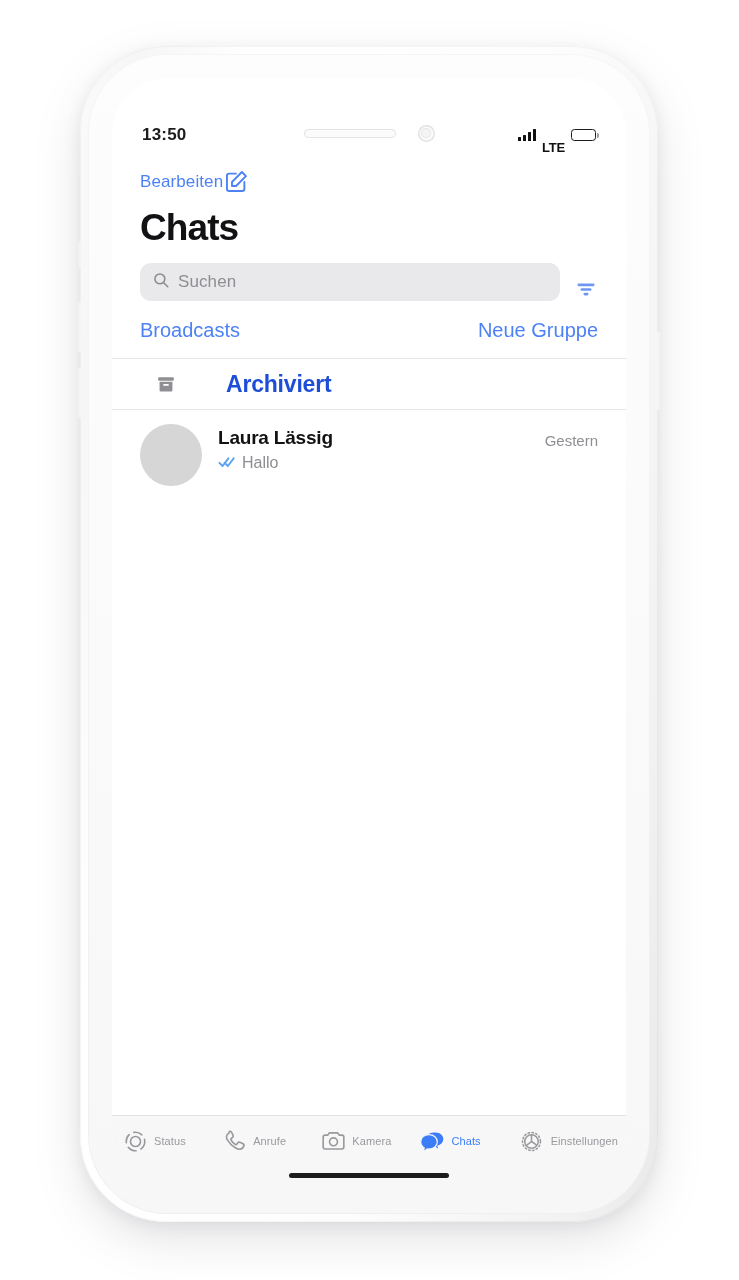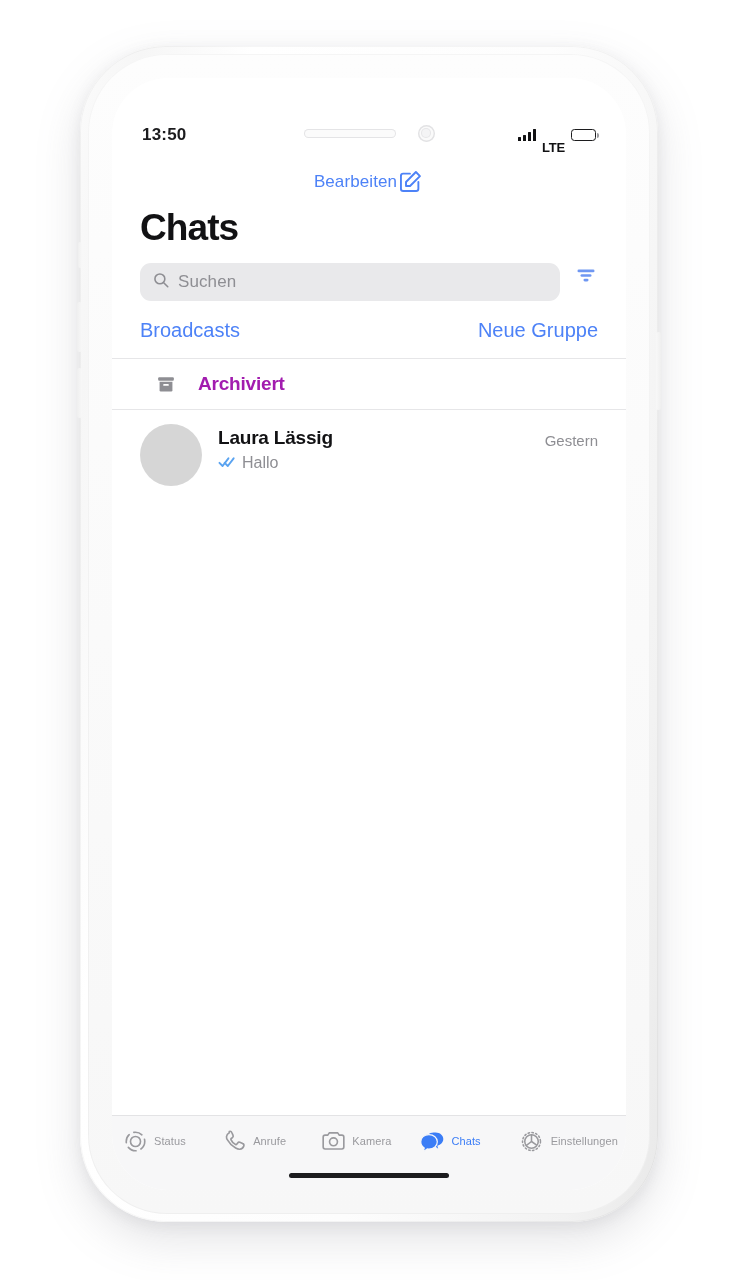--- a/index.html
+++ b/index.html
@@ -110,40 +110,40 @@
   #battery::after {
     content:""; position:absolute; right:-3.6px; top:3.6px;
     width:2px; height:5px; border-radius:0 2px 2px 0;
     background:#9a9a9e;
   }
   #battery-fill { height:100%; background:#1c1c1e; border-radius:1.6px; }
 
   
   #navbar {
     padding: 12px 28px 0 28px;
-    display: flex; align-items: center; justify-content: center;
+    display: flex; align-items: center; justify-content: flex-start;
     flex: 0 0 auto;
   }
   #edit-button {
     font-size: 17px; color: #4d82f7; letter-spacing: 0.1px;
   }
   #compose-icon { width: 27px; height: 27px; }
 
   
   #page-title {
     padding: 12px 28px 0 28px;
     font-size: 37px; font-weight: bold; color: #121214;
     letter-spacing: -0.9px;
     flex: 0 0 auto;
   }
 
   
   #search-row {
     padding: 14px 28px 0 28px;
-    display: flex; align-items: flex-start; gap: 14px;
+    display: flex; align-items: flex-end; gap: 14px;
     flex: 0 0 auto;
   }
   #search-field {
     flex: 1; height: 38px; border-radius: 11px;
     background: #e9e9eb;
     display: flex; align-items: center; gap: 8px;
     padding: 0 12px;
   }
   #search-placeholder { font-size: 17px; color: #8e8e93; letter-spacing: 0.1px; }
   #filter-icon { width: 24px; height: 24px; flex: 0 0 auto; }
@@ -160,22 +160,22 @@
 
   
   #archived-row {
     height: 50px;
     padding: 0 28px;
     display: flex; align-items: center;
     flex: 0 0 auto;
   }
   #archive-icon { width: 20px; height: 21px; margin-left: 16px; }
   #archived-label {
-    margin-left: 22px;
-    font-size: 19px; font-weight: bold; color: #a21caf; letter-spacing: -0.2px;
+    margin-left: 50px;
+    font-size: 23px; font-weight: bold; color: #1d4ed8; letter-spacing: -0.2px;
   }
 
   
   #chat-list { flex: 0 0 auto; }
   .chat-row {
     display: flex; align-items: flex-start;
     padding: 14px 28px 16px 28px;
   }
   .avatar {
     width: 62px; height: 62px; border-radius: 50%;

